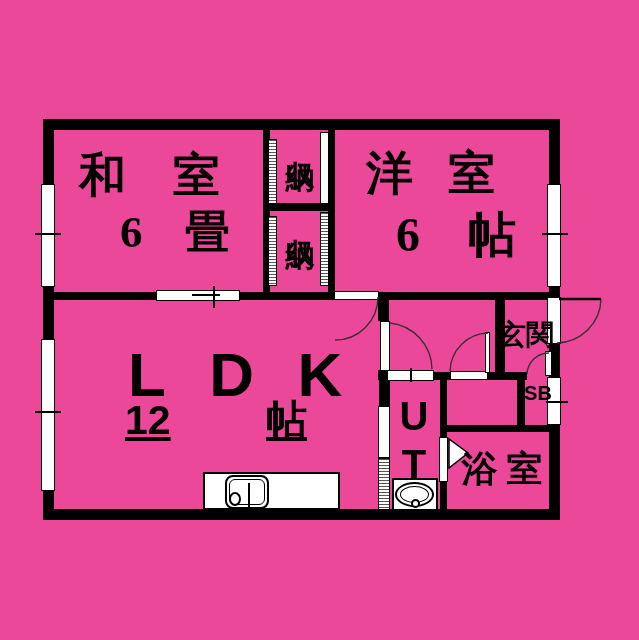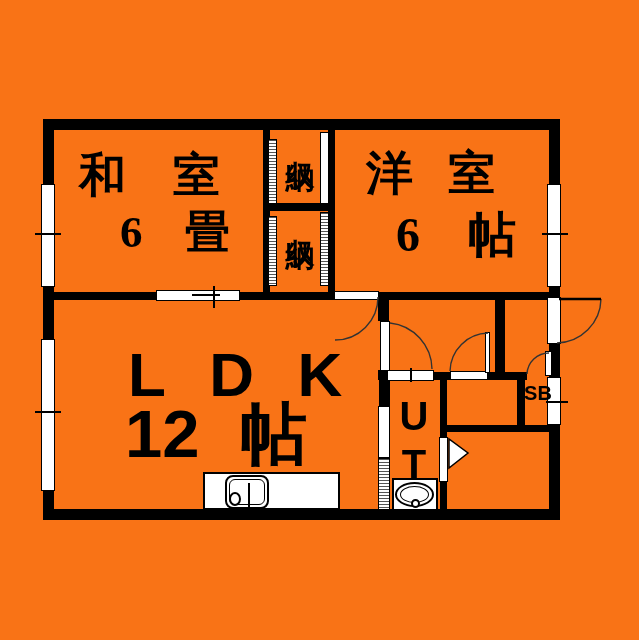--- a/index.html
+++ b/index.html
@@ -1,16 +1,16 @@
 <!DOCTYPE html>
 <html><head>
 <meta charset="utf-8">
 <style>
   html,body{margin:0;padding:0;background:#fff;}
-  #plan{position:relative;width:639px;height:640px;background:#f97316;overflow:hidden;
+  #plan{position:relative;width:639px;height:640px;background:#ec4899;overflow:hidden;
         font-family:"Liberation Serif","DejaVu Serif",serif;color:#000;}
   .w{position:absolute;display:block;background:#000;}
   .o{position:absolute;display:block;background:#fff;border:1px solid #000;box-sizing:border-box;}
   .hatchv{background:repeating-linear-gradient(180deg,#555 0 1px,#fff 1px 3px);}
   .tick{position:absolute;display:block;background:#000;}
   .lbl{position:absolute;font-weight:bold;line-height:1.05;white-space:nowrap;}
   .serif{font-family:"Liberation Serif","DejaVu Serif",serif;}
   .sans{font-family:"Liberation Sans","DejaVu Sans",sans-serif;}
   .vtext{writing-mode:vertical-rl;text-orientation:upright;}
   .row{display:flex;justify-content:space-between;}
@@ -103,25 +103,27 @@
   <div class="lbl serif vtext" style="left:285px;top:137px;height:70px;font-size:29px;letter-spacing:0.12em;">収納</div>
   <div class="lbl serif vtext" style="left:285px;top:215px;height:70px;font-size:29px;letter-spacing:0.12em;">収納</div>
 
   <div class="lbl serif" style="left:366px;top:149px;font-size:47px;letter-spacing:0.75em;">洋室</div>
   <div class="lbl serif row" style="left:396px;top:210px;width:120px;font-size:48px;">
     <span>6</span>
       <span>帖</span>
   </div>
 
   <div class="lbl sans" style="left:128px;top:342px;font-size:62px;letter-spacing:0.7em;">LDK</div>
-  <div class="lbl row" style="left:125px;top:399px;width:182px;font-size:67px;">
+  <div class="lbl row" style="left:125px;top:399px;width:182px;font-size:41px;text-decoration:underline;">
     <span class="sans">12</span>
       <span class="serif">帖</span>
   </div>
 
   <div class="lbl sans vtext" style="left:393px;top:394px;height:86px;font-size:40px;letter-spacing:0.1em;">UT</div>
 
 
   <div class="lbl sans" style="left:521px;top:383px;width:34px;font-size:20px;text-align:center;">SB</div>
 
+  <div class="lbl serif" style="left:448px;top:451px;width:108px;font-size:36px;text-align:center;letter-spacing:0.25em;text-indent:0.25em;">浴室</div>
 
+  <div class="lbl serif" style="left:496px;top:320px;width:60px;font-size:28px;text-align:center;">玄関</div>
 
 </div>
 
 </body></html>

